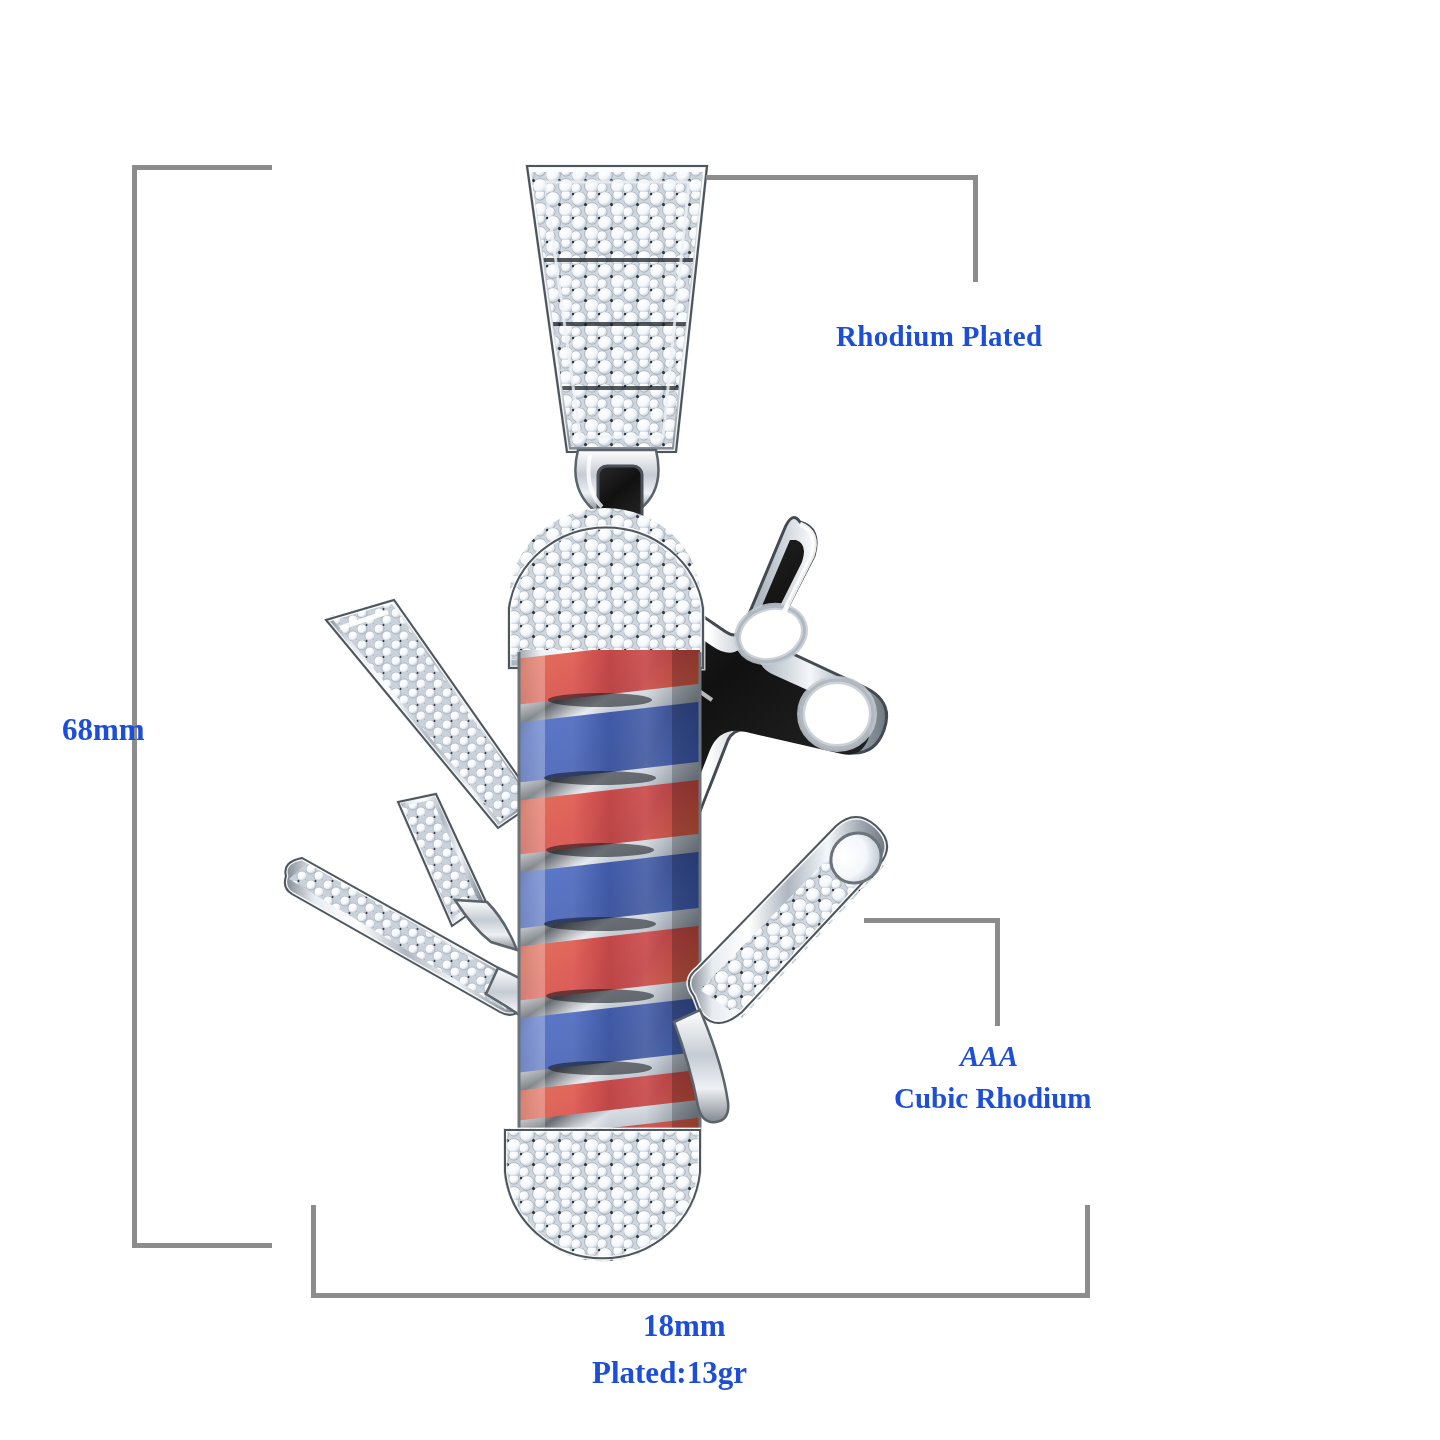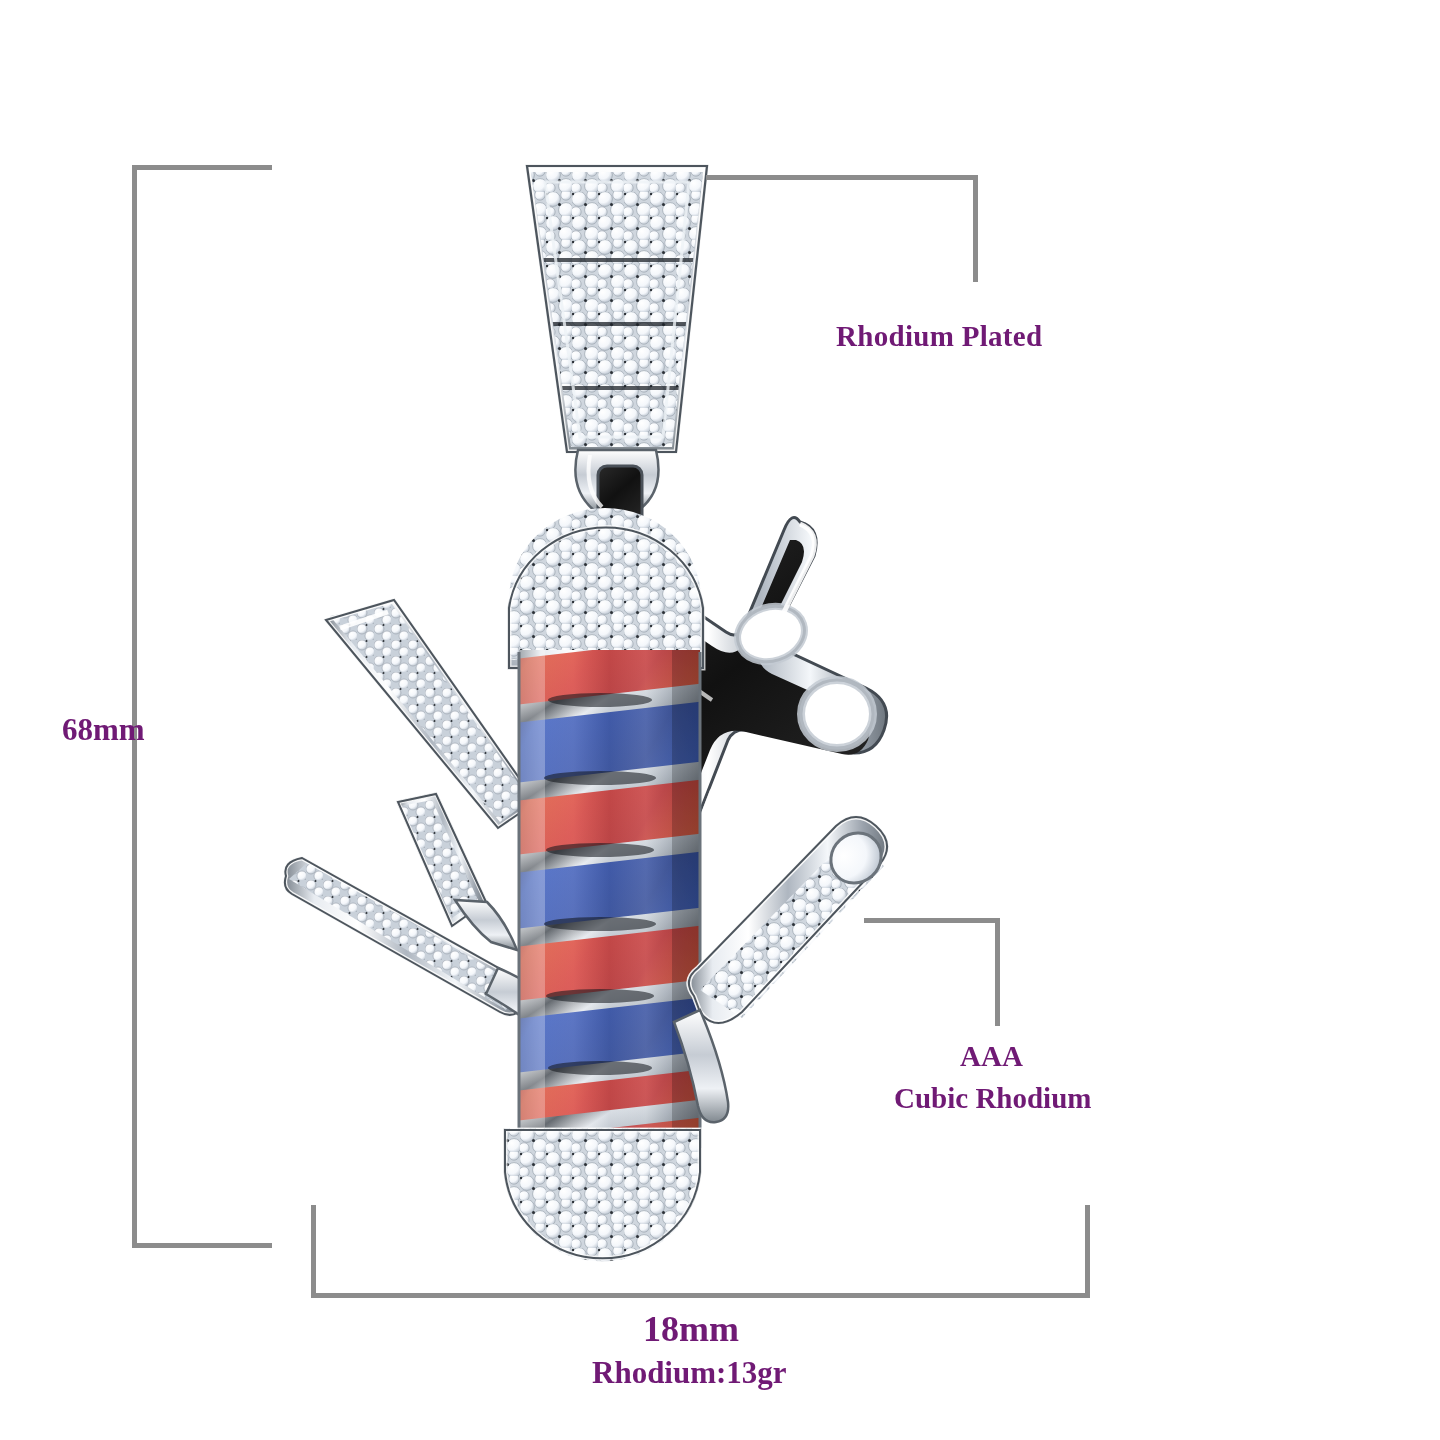--- a/index.html
+++ b/index.html
@@ -1,26 +1,26 @@
 <!DOCTYPE html>
 <html><head>
 <meta charset="utf-8">
 <style>
   html,body{margin:0;padding:0;background:#fff;}
   body{width:1440px;height:1440px;position:relative;overflow:hidden;
        font-family:"Liberation Serif",serif;}
   .stage{position:absolute;inset:0;background:#fff;}
 
   
-  .anno{position:absolute;color:#701a75;font-weight:bold;white-space:pre;}
+  .anno{position:absolute;color:#1d4ed8;font-weight:bold;white-space:pre;}
   #rhodium-label{left:836px;top:320px;font-size:29px;letter-spacing:.3px;}
-  #aaa-label{left:960px;top:1040px;font-size:29px;}
+  #aaa-label{left:960px;top:1040px;font-size:29px;font-style:italic;}
   #cz-label{left:894px;top:1082px;font-size:29px;}
   #h-label{left:33px;top:712px;font-size:31px;margin-left:29px;}
-  #w-label{left:643px;top:1308px;font-size:36px;}
+  #w-label{left:643px;top:1308px;font-size:31px;}
   #weight-label{left:592px;top:1355px;font-size:31px;}
 
   
   .ln{position:absolute;background:#8c8c8c;}
   .lnv{width:5px;}
   .lnh{height:5px;}
 
   
   #pendant{position:absolute;left:0;top:0;width:1440px;height:1440px;}
 </style>
@@ -317,15 +317,15 @@
   <div class="anno" id="rhodium-label">Rhodium Plated</div>
 
   <div class="anno" id="aaa-label">AAA</div>
 
   <div class="anno" id="cz-label">Cubic Rhodium</div>
 
   <div class="anno" id="h-label">68mm</div>
 
   <div class="anno" id="w-label">18mm</div>
 
-  <div class="anno" id="weight-label">Rhodium:13gr</div>
+  <div class="anno" id="weight-label">Plated:13gr</div>
 
 </div>
 
 </body></html>

